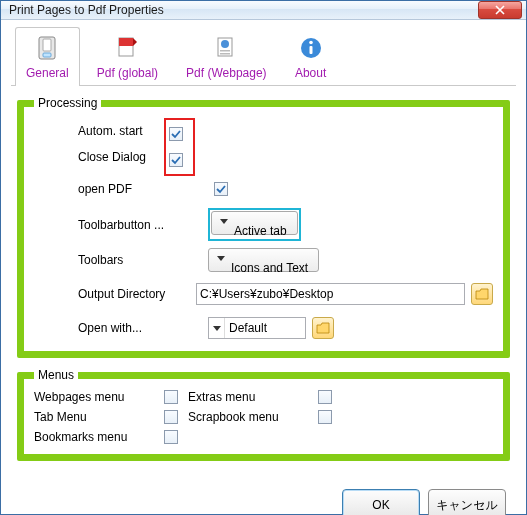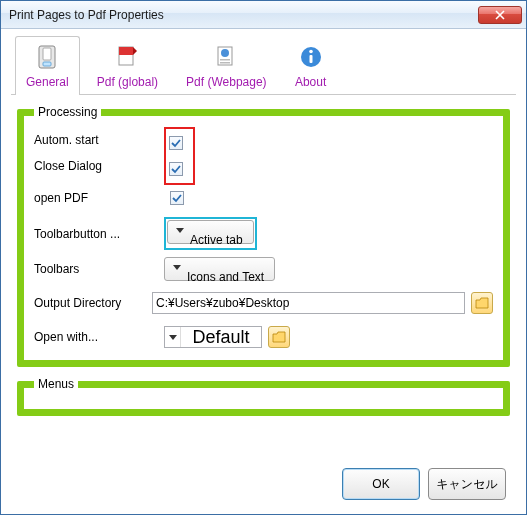--- a/index.html
+++ b/index.html
@@ -13,38 +13,38 @@
   .tabbar { display: flex; gap: 6px; border-bottom: 1px solid #c9c9c9; padding: 0 4px; }
   .tab { display: flex; flex-direction: column; align-items: center; padding: 4px 10px 6px 10px; cursor: pointer; border: 1px solid transparent; border-bottom: none; position: relative; top: 1px; }
   .tab.active { background: #fff; border-color: #c9c9c9; border-radius: 3px 3px 0 0; }
   .tab.active::after { content:""; position:absolute; left:0; right:0; bottom:-1px; height:1px; background:#fff; }
   .tab-icon { width: 32px; height: 32px; display: flex; align-items: center; justify-content: center; margin-bottom: 2px; }
   .tab-label { color: #a21caf; white-space: nowrap; }
   .panel { flex: 1; padding: 10px 6px 0 6px; display: flex; flex-direction: column; gap: 10px; }
   fieldset { border: 7px solid #84cc16; border-radius: 2px; padding: 8px 10px 10px 10px; margin: 0; }
   legend { color: #000; padding: 0 4px; }
   .row { display: flex; align-items: center; min-height: 26px; }
-  .lbl { width: 130px; color: #000; }
+  .lbl { width: 130px; color: #000; margin-left: 44px; }
   .chk { width: 14px; height: 14px; border: 1px solid #8c9aad; background: linear-gradient(to bottom,#f8fbff,#e8f0f8); display: inline-flex; align-items: center; justify-content: center; cursor: pointer; }
   .chk svg { width: 10px; height: 10px; display:none; }
   .chk.checked svg { display:block; }
   .highlight-red { border: 2px solid #e62020; padding: 3px 10px 3px 3px; }
   .highlight-blue { border: 2px solid #1fb5d6; padding: 1px; display: inline-block; }
   .dd { display: inline-flex; align-items: center; border: 1px solid #a9a9a9; background: linear-gradient(to bottom,#fdfdfd,#ececec); height: 24px; padding: 16px 10px 0 8px; border-radius: 3px; cursor: pointer; gap: 6px; }
   .dd .caret { display:inline-block; }
   .txt { height: 22px; border: 1px solid #abadb3; padding: 0 3px; background:#fff; }
   .folder-btn { width: 22px; height: 22px; border: 1px solid #c9a94a; background: linear-gradient(to bottom,#fff3cf,#ffd87a); border-radius: 3px; display:inline-flex; align-items:center; justify-content:center; cursor:pointer; margin-left:6px; }
   .folder-btn svg { width:14px; height:12px; }
   .menus-grid { display: grid; grid-template-columns: 130px 24px 130px 24px; row-gap: 6px; align-items: center; }
   .button-row { display: flex; justify-content: flex-end; gap: 8px; padding: 8px 4px 4px 4px; }
   .btn { min-width: 78px; height: 32px; border: 1px solid #8a8a8a; background: linear-gradient(to bottom,#fdfdfd,#e6e6e6); border-radius: 4px; cursor: pointer; display:flex; align-items:center; justify-content:center; }
   .btn.primary { border-color: #3c7fb1; box-shadow: 0 0 0 1px #b7dbf5 inset; }
   .combo { display:inline-flex; align-items:center; border:1px solid #abadb3; height:22px; background:#fff; }
   .combo .caret-box { width:16px; display:flex; align-items:center; justify-content:center; border-right:1px solid #ddd; height:100%; cursor:pointer;}
-  .combo input { border:none; height:100%; outline:none; padding:0 4px; width:80px; font-size:18px;text-align:center; }
+  .combo input { border:none; height:100%; outline:none; padding:0 4px; width:80px; font-size:12px; }
   .caret-tri { width:0;height:0;border-left:4px solid transparent;border-right:4px solid transparent;border-top:5px solid #333; }
 </style>
 </head>
 <body>
 
 <div class="window">
   <div class="titlebar">
     <span class="title">Print Pages to Pdf Properties</span>
     <div class="close-btn">
       <svg viewBox="0 0 10 10">
@@ -179,20 +179,36 @@
           <span class="folder-btn">
             <svg viewBox="0 0 14 12">
                 <path d="M1 3 L5 3 L6 1 L13 1 L13 11 L1 11 Z" fill="#ffd66b" stroke="#b8860b" stroke-width="0.8"></path>
               </svg>
           </span>
         </div>
       </fieldset>
 
       <fieldset>
         <legend>Menus</legend>
+        <div class="menus-grid">
+          <span>Webpages menu</span>
+          <span class="chk"></span>
+          <span>Extras menu</span>
+          <span class="chk"></span>
+
+          <span>Tab Menu</span>
+          <span class="chk"></span>
+          <span>Scrapbook menu</span>
+          <span class="chk"></span>
+
+          <span>Bookmarks menu</span>
+          <span class="chk"></span>
+          <span></span>
+            <span></span>
+        </div>
       </fieldset>
 
       <div style="flex:1;"></div>
 
       <div class="button-row">
         <div class="btn primary">
             <span>OK</span>
           </div>
         <div class="btn">
             <span>キャンセル</span>

